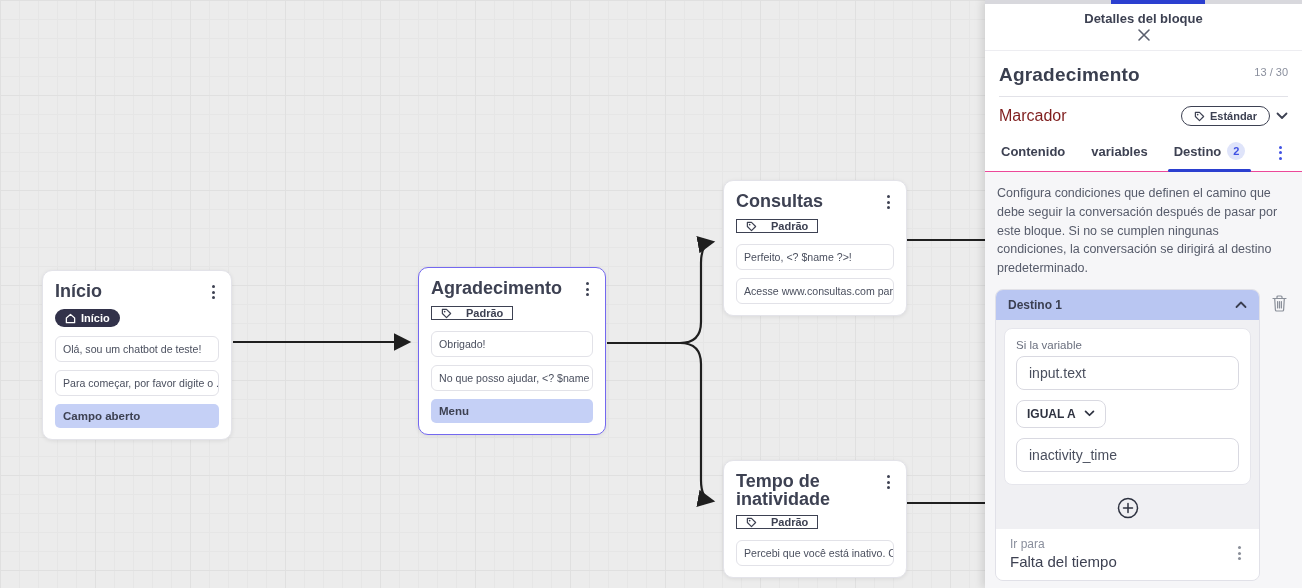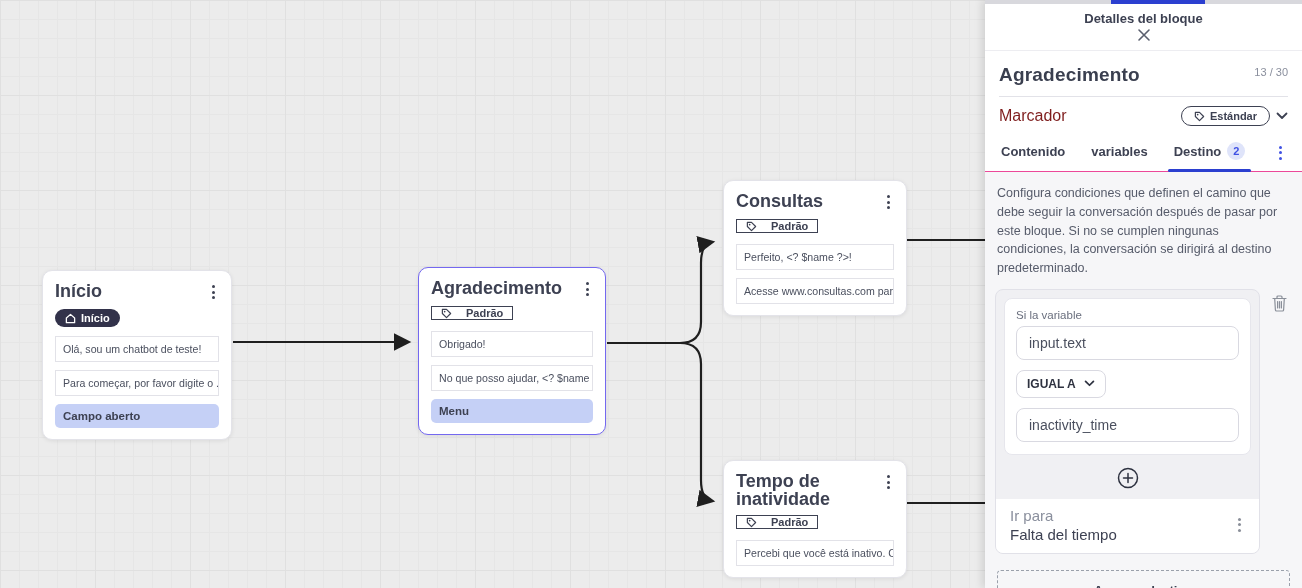--- a/index.html
+++ b/index.html
@@ -24,21 +24,21 @@
   .node-head{display:flex;justify-content:space-between;align-items:flex-start;}
   .node-title{font-size:18px;font-weight:700;color:#3d4152;line-height:18px;}
   .kebab{display:inline-flex;flex-direction:column;gap:2.5px;padding:3px 4px;cursor:pointer;color:#3d4152;}
   .kebab i{width:3px;height:3px;border-radius:50%;background:currentColor;display:block;}
   .kebab.blue{color:#3f51e3;}
   .kebab.gray{color:#8a8f99;}
   .badge-dark{display:inline-flex;align-items:center;gap:5px;background:#32324a;color:#fff;
     border-radius:12px;padding:3px 10px;font-size:11px;font-weight:700;margin-top:7px;}
   .badge-outline{display:inline-flex;align-items:center;gap:14px;background:#fff;color:#3d4152;
     border:1px solid #3d4152;border-radius:0;padding:0 9px;font-size:11px;font-weight:700;margin-top:7px;}
-  .msg{background:#fff;border:1px solid #e2e2e8;border-radius:0;padding:6px 7px;
+  .msg{background:#fff;border:1px solid #e2e2e8;border-radius:6px;padding:6px 7px;
     font-size:10.6px;color:#4a4f5e;margin-top:8px;white-space:nowrap;overflow:hidden;}
   .action{background:#c5d0f6;border-radius:5px;padding:6px 8px;font-size:11.5px;font-weight:700;
     color:#3d4152;margin-top:8px;}
 
   
   .panel{position:absolute;left:985px;top:0;width:317px;height:588px;background:#fff;
     box-shadow:-3px 0 8px rgba(0,0,0,.12);display:flex;flex-direction:column;box-sizing:border-box;}
   .top-strip{position:relative;height:4px;background:#d8d8dd;flex:0 0 auto;}
   .top-strip .seg{position:absolute;left:126px;top:0;width:94px;height:4px;background:#2b3fd0;}
   .p-head{display:flex;justify-content:space-between;align-items:center;padding:7px 14px 6px;
@@ -73,21 +73,21 @@
   .cond-box{background:#fff;border:1px solid #e6e6ec;border-radius:8px;margin:8px;padding:10px 11px 12px;}
   .field-label{font-size:11.5px;color:#6a6f7e;}
   input.field{width:100%;box-sizing:border-box;border:1px solid #d9d9e1;border-radius:8px;
     padding:8px 12px;font-size:14px;color:#4a4f5e;background:#fff;margin-top:5px;
     font-family:"Liberation Sans","DejaVu Sans",sans-serif;outline:none;}
   .op-chip{display:inline-flex;align-items:center;gap:8px;border:1px solid #d9d9e1;border-radius:8px;
     padding:6px 10px;font-size:12px;font-weight:700;color:#2e3240;background:#fff;margin-top:10px;cursor:pointer;}
   .plus-row{display:flex;justify-content:center;padding:3px 0 9px;}
   .plus-btn{cursor:pointer;display:inline-flex;}
   .goto{background:#fff;display:flex;justify-content:space-between;align-items:center;padding:8px 14px 10px;}
-  .goto-label{font-size:15px;color:#8a8f9d;}
+  .goto-label{font-size:12px;color:#8a8f9d;}
   .goto-value{font-size:15px;color:#3d4152;margin-top:2px;}
   .add-btn{margin:16px 2px 0;border:1.5px dashed #9aa0ab;border-radius:4px;padding:12px 0;
     text-align:center;font-size:13px;font-weight:700;color:#3d4152;cursor:pointer;}
   svg{display:block;}
 </style>
 </head>
 <body>
 
 <div class="stage">
 
@@ -234,20 +234,26 @@
           <i></i>
           <i></i>
         </span>
     </div>
 
     <div class="p-content">
       <p class="desc">Configura condiciones que definen el camino que debe seguir la conversación después de pasar por este bloque. Si no se cumplen ningunas condiciones, la conversación se dirigirá al destino predeterminado.</p>
 
       <div class="dest-row">
         <div class="accordion">
+          <div class="acc-head">
+            <span class="acc-title">Destino 1</span>
+            <svg width="12" height="8" viewBox="0 0 12 8">
+                <path d="M1.5 6 L6 1.5 L10.5 6" fill="none" stroke="#3b3f51" stroke-width="1.8" stroke-linecap="round" stroke-linejoin="round"></path>
+              </svg>
+          </div>
 
           <div class="cond-box">
             <div class="field-label">Si la variable</div>
             <input class="field" type="text" value="input.text" style="">
             <div>
               <span class="op-chip">
                 <span>IGUAL A</span>
                 <svg width="11" height="7" viewBox="0 0 12 8">
                     <path d="M1.5 1.5 L6 6 L10.5 1.5" fill="none" stroke="#2e3240" stroke-width="2" stroke-linecap="round" stroke-linejoin="round"></path>
                   </svg>

